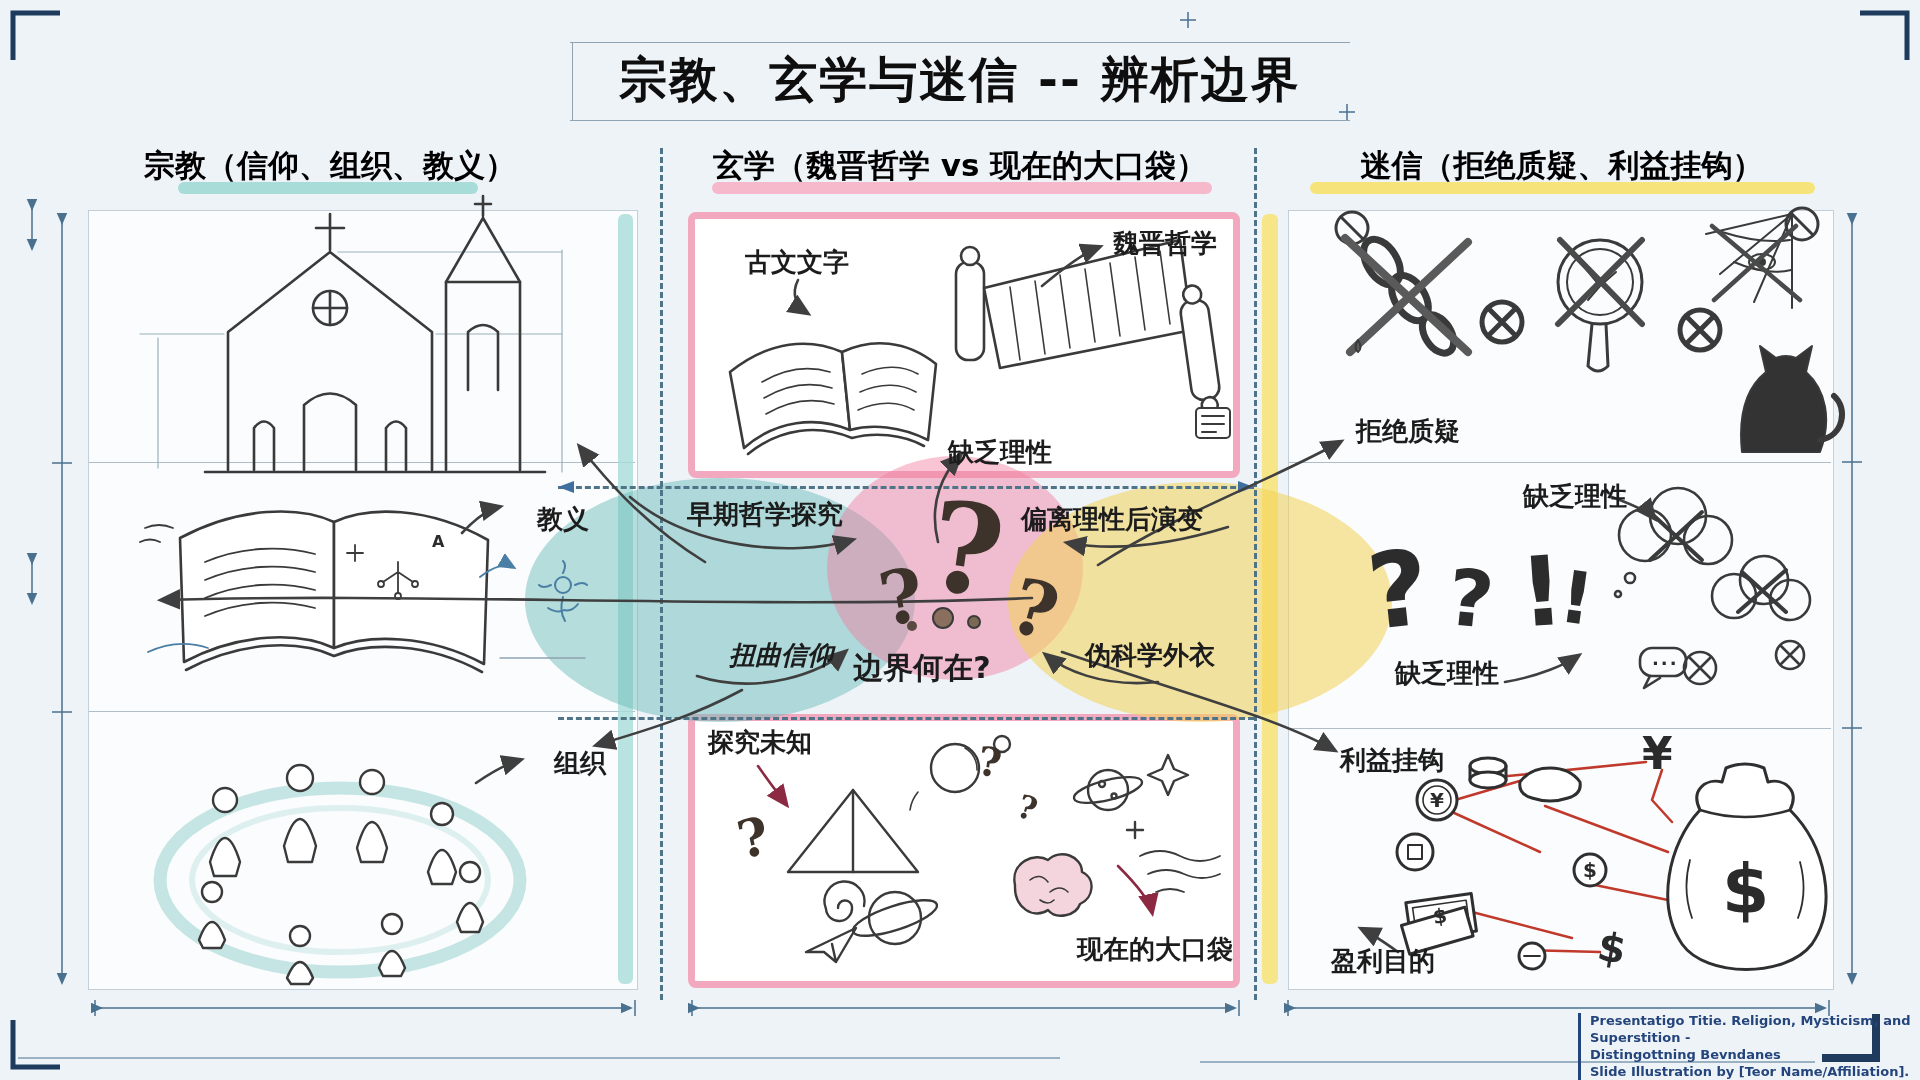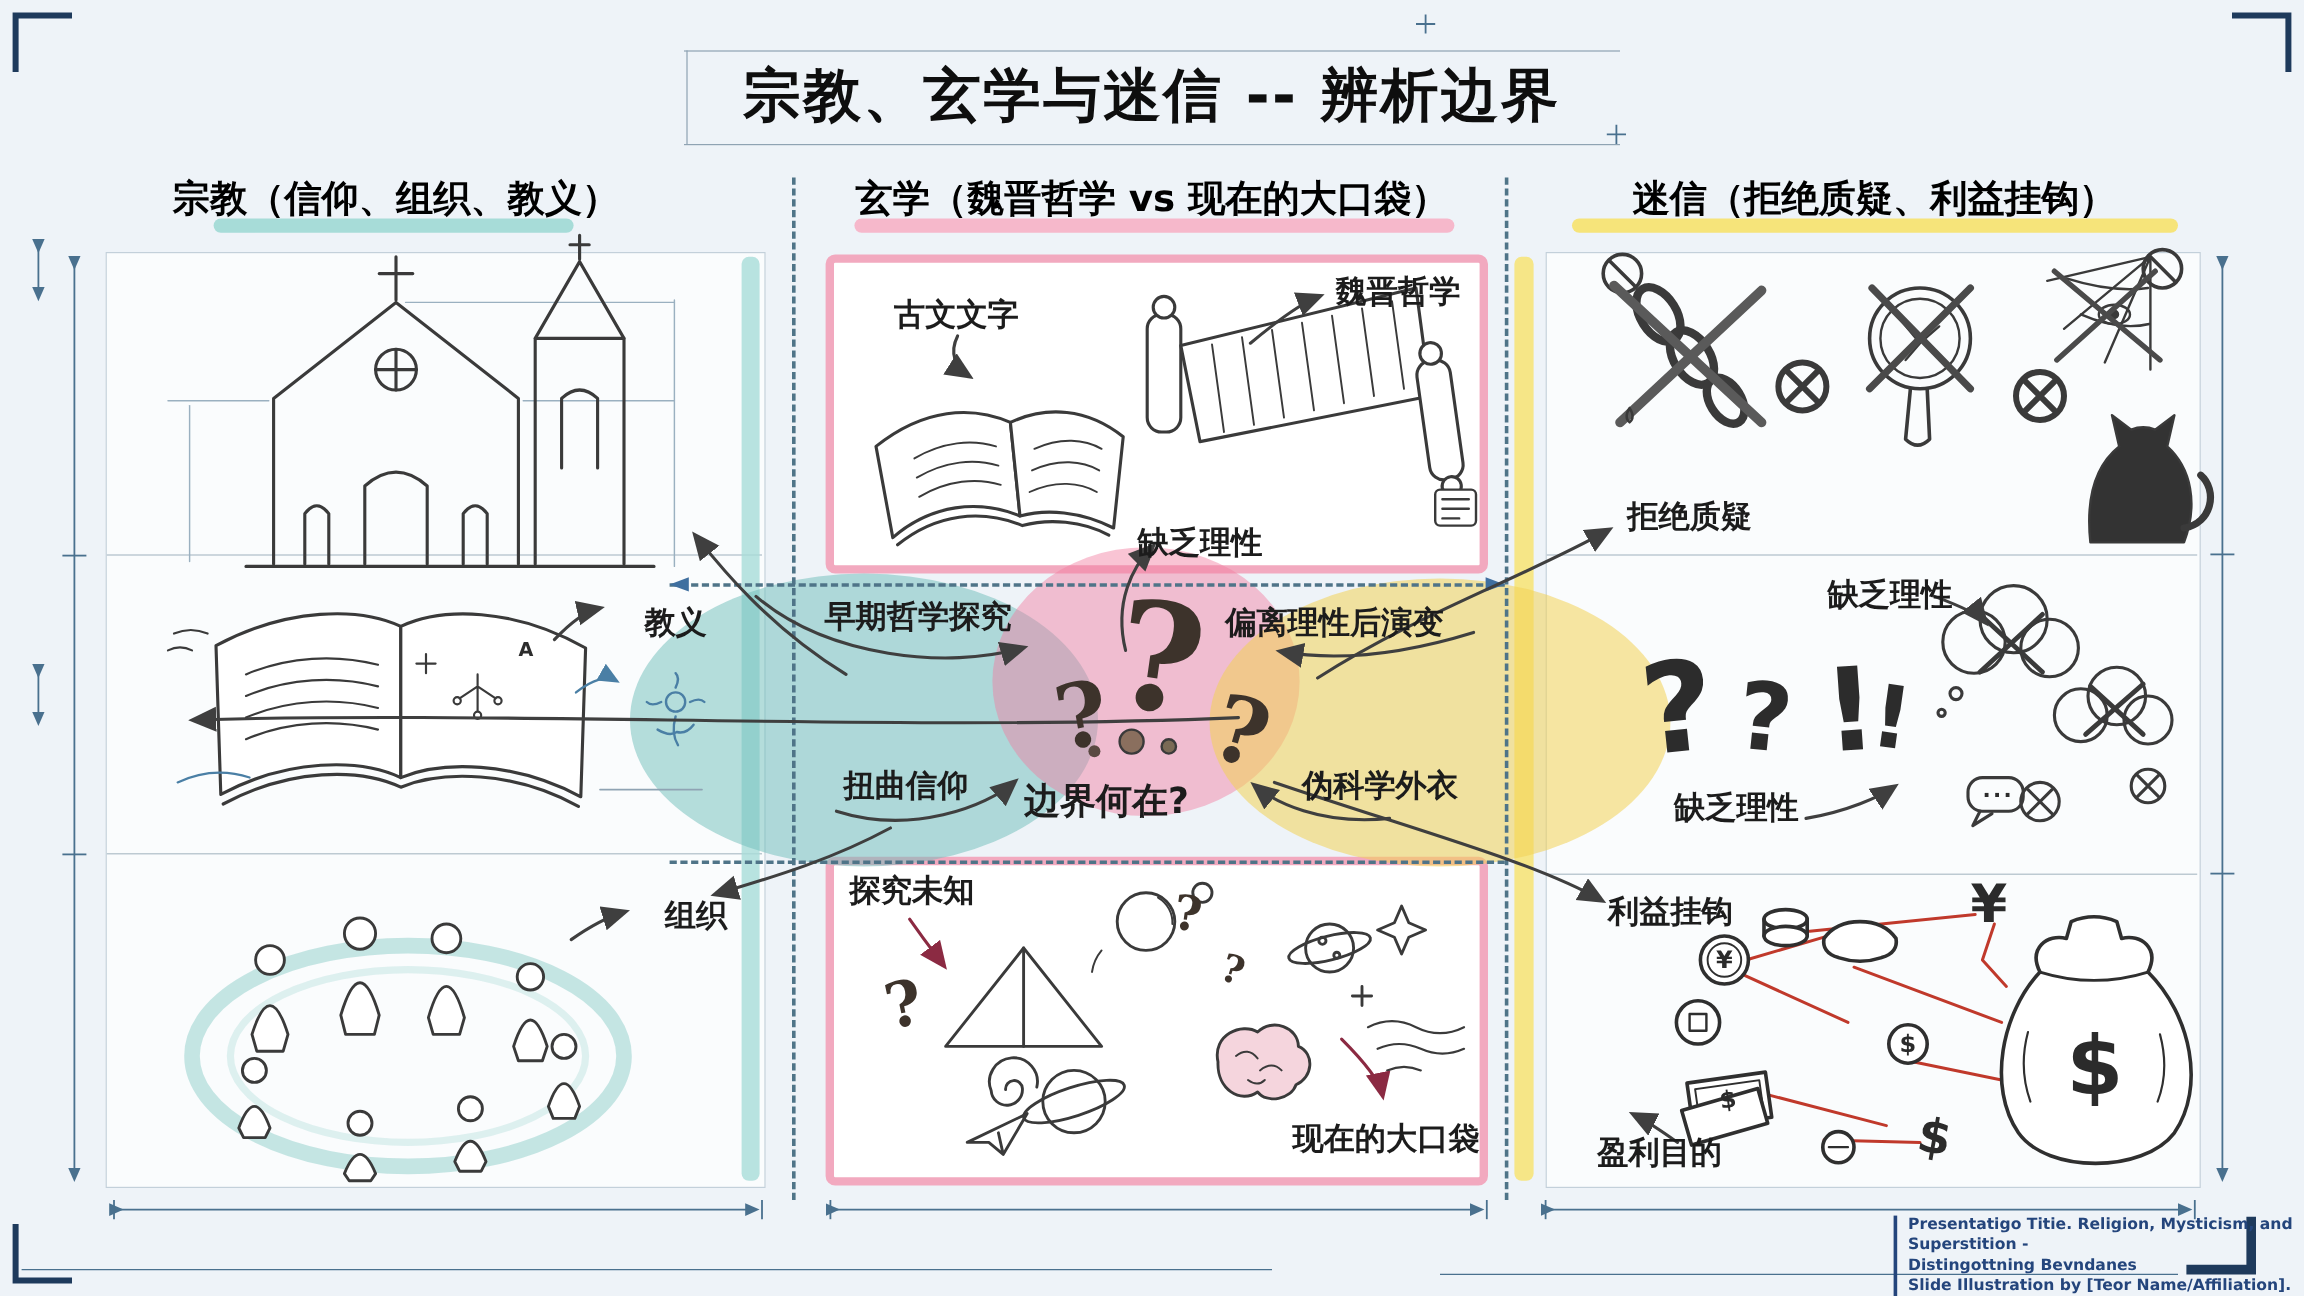--- a/index.html
+++ b/index.html
@@ -399,21 +399,21 @@
   <div class="lbl" style="left:797px;top:262px;">古文文字</div>
   <div class="lbl" style="left:1165px;top:243px;">魏晋哲学</div>
   <div class="lbl" style="left:760px;top:742px;">探究未知</div>
   <div class="lbl" style="left:1155px;top:949px;">现在的大口袋</div>
   <div class="lbl" style="left:1408px;top:431px;">拒绝质疑</div>
   <div class="lbl" style="left:1575px;top:496px;">缺乏理性</div>
   <div class="lbl" style="left:1447px;top:673px;">缺乏理性</div>
   <div class="lbl" style="left:1392px;top:760px;">利益挂钩</div>
   <div class="lbl" style="left:1383px;top:961px;">盈利目的</div>
   <div class="lbl" style="left:765px;top:514px;">早期哲学探究</div>
-  <div class="lbl" style="left:755px;top:655px;">扭曲信仰</div>
+  <div class="lbl" style="left:781px;top:655px;font-style:italic;">扭曲信仰</div>
   <div class="lbl" style="left:1000px;top:452px;">缺乏理性</div>
   <div class="lbl" style="left:1112px;top:519px;">偏离理性后演变</div>
   <div class="lbl" style="left:1150px;top:655px;">伪科学外衣</div>
   <div class="lbl" style="left:922px;top:668px;font-size:30px;">边界何在?</div>
 
   <div class="footer">
     <div>Presentatigo Titie. Religion, Mysticism, and Superstition -</div>
     <div>Distingottning Bevndanes</div>
     <div>Slide Illustration by [Teor Name/Affiliation].</div>
   </div>

